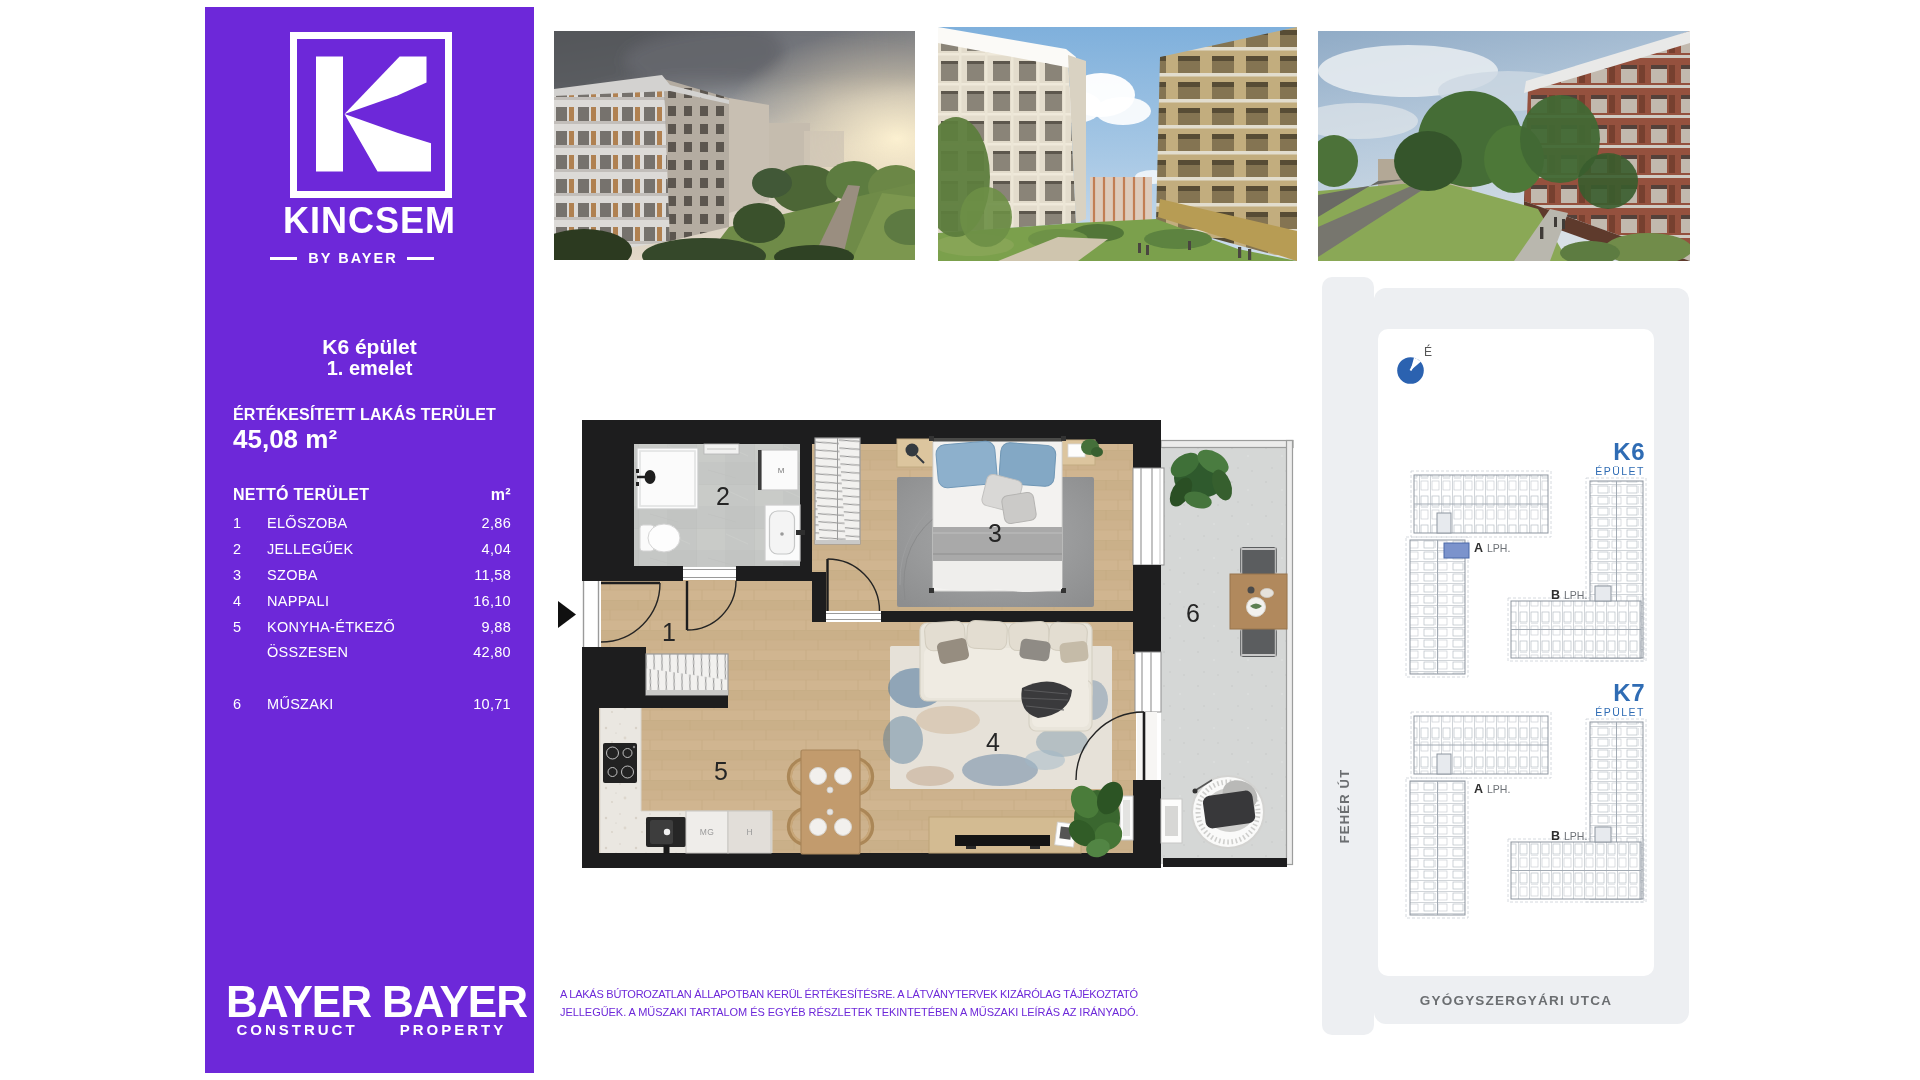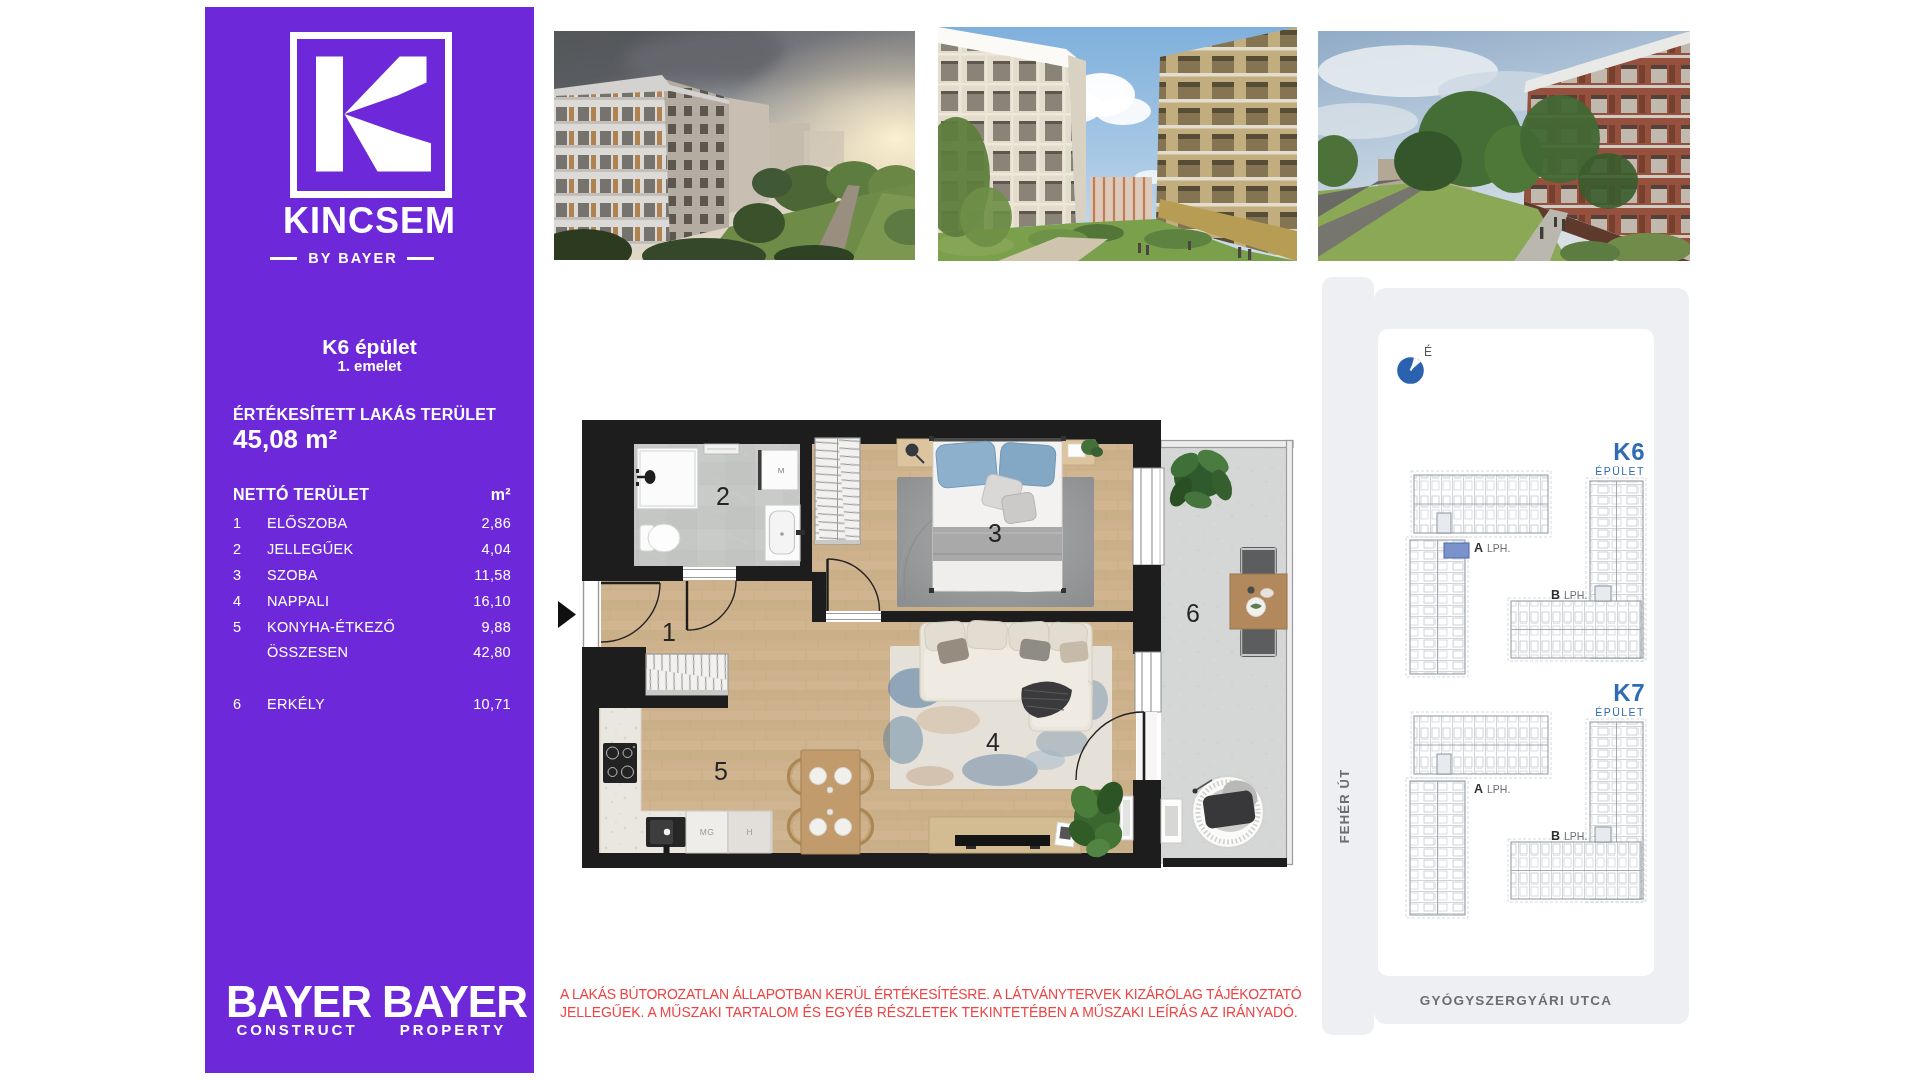--- a/index.html
+++ b/index.html
@@ -22,21 +22,21 @@
     <polygon points="54.5,82 108,101 141,111.2 141,139.4 87.5,139.4" fill="#ffffff"></polygon>
   </svg>
 
   <div class="abs" style="left:0;top:193px;width:329px;text-align:center;font-weight:bold;font-size:36px;letter-spacing:1px;">KINCSEM</div>
 
   <div class="abs" style="left:0;top:243px;width:294px;text-align:center;font-weight:bold;font-size:14.5px;letter-spacing:2px;"><span style="display:inline-block;width:27px;height:3px;background:#fff;vertical-align:3.5px;margin-right:11px;"></span>BY BAYER<span style="display:inline-block;width:27px;height:3px;background:#fff;vertical-align:3.5px;margin-left:9px;"></span></div>
 
 
   <div class="abs" style="left:0;top:328px;width:329px;text-align:center;font-weight:bold;font-size:21px;">K6 épület</div>
 
-  <div class="abs" style="left:0;top:349.5px;width:329px;text-align:center;font-weight:bold;font-size:15px;">1. emelet</div>
+  <div class="abs" style="left:0;top:349.5px;width:329px;text-align:center;font-weight:bold;font-size:20px;">1. emelet</div>
 
   <div class="abs" style="left:28px;top:399px;font-weight:bold;font-size:16px;letter-spacing:0.2px;">ÉRTÉKESÍTETT LAKÁS TERÜLET</div>
 
   <div class="abs" style="left:28px;top:417px;font-weight:bold;font-size:26px;">45,08 m²</div>
 
   <div class="abs" style="left:28px;top:479px;width:278px;font-size:14.5px;letter-spacing:0.3px;">
     <div style="display:flex;font-weight:bold;font-size:16px;height:24px;">
           <span>NETTÓ TERÜLET</span>
           <span style="margin-left:auto;">m²</span>
         </div>
@@ -65,21 +65,21 @@
           <span>KONYHA-ÉTKEZŐ</span>
           <span style="margin-left:auto;">9,88</span>
         </div>
     <div style="display:flex;height:25.9px;align-items:center;">
           <span style="width:34px;"></span>
           <span>ÖSSZESEN</span>
           <span style="margin-left:auto;">42,80</span>
         </div>
     <div style="display:flex;height:25.9px;align-items:center;margin-top:26px;">
           <span style="width:34px;">6</span>
-          <span>ERKÉLY</span>
+          <span>MŰSZAKI</span>
           <span style="margin-left:auto;">10,71</span>
         </div>
   </div>
 
   <div class="abs" style="left:21px;top:976px;width:142px;text-align:center;">
     <div style="font-weight:bold;font-size:44px;letter-spacing:-1px;transform:scaleY(1.0);line-height:38px;">BAYER</div>
     <div style="font-weight:bold;font-size:15px;letter-spacing:3px;margin-top:0px;">CONSTRUCT</div>
   </div>
 
   <div class="abs" style="left:177px;top:976px;width:142px;text-align:center;">
@@ -643,21 +643,21 @@
 
 <text x="988" y="542" font-size="25" fill="#252525">3</text>
 
 <text x="986" y="751" font-size="25" fill="#252525">4</text>
 
 <text x="714" y="780" font-size="25" fill="#252525">5</text>
 
 <text x="1186" y="622" font-size="25" fill="#252525">6</text>
 </svg>
 
-<div class="abs" style="left:560px;top:985px;width:741px;color:#ef4444;font-size:14px;line-height:18.2px;white-space:nowrap;">
+<div class="abs" style="left:560px;top:985px;width:741px;color:#6d28d9;font-size:11px;line-height:18.2px;white-space:nowrap;">
   <div id="dl1" style="letter-spacing:-0.25px;">A LAKÁS BÚTOROZATLAN ÁLLAPOTBAN KERÜL ÉRTÉKESÍTÉSRE. A LÁTVÁNYTERVEK KIZÁRÓLAG TÁJÉKOZTATÓ</div>
   <div id="dl2" style="letter-spacing:-0.05px;">JELLEGŰEK. A MŰSZAKI TARTALOM ÉS EGYÉB RÉSZLETEK TEKINTETÉBEN A MŰSZAKI LEÍRÁS AZ IRÁNYADÓ.</div>
 </div>
 
 <svg class="abs" style="left:1300px;top:270px;" width="420" height="810" viewBox="1300 270 420 810">
 <defs>
   <pattern id="unv" width="11" height="29" patternUnits="userSpaceOnUse">
     <rect width="11" height="29" fill="#ffffff"></rect>
     <line x1="0" y1="0" x2="0" y2="29" stroke="#99a1ab" stroke-width="0.9"></line>
     <rect x="2" y="3" width="7" height="10" fill="none" stroke="#b9c0c7" stroke-width="0.7"></rect>

